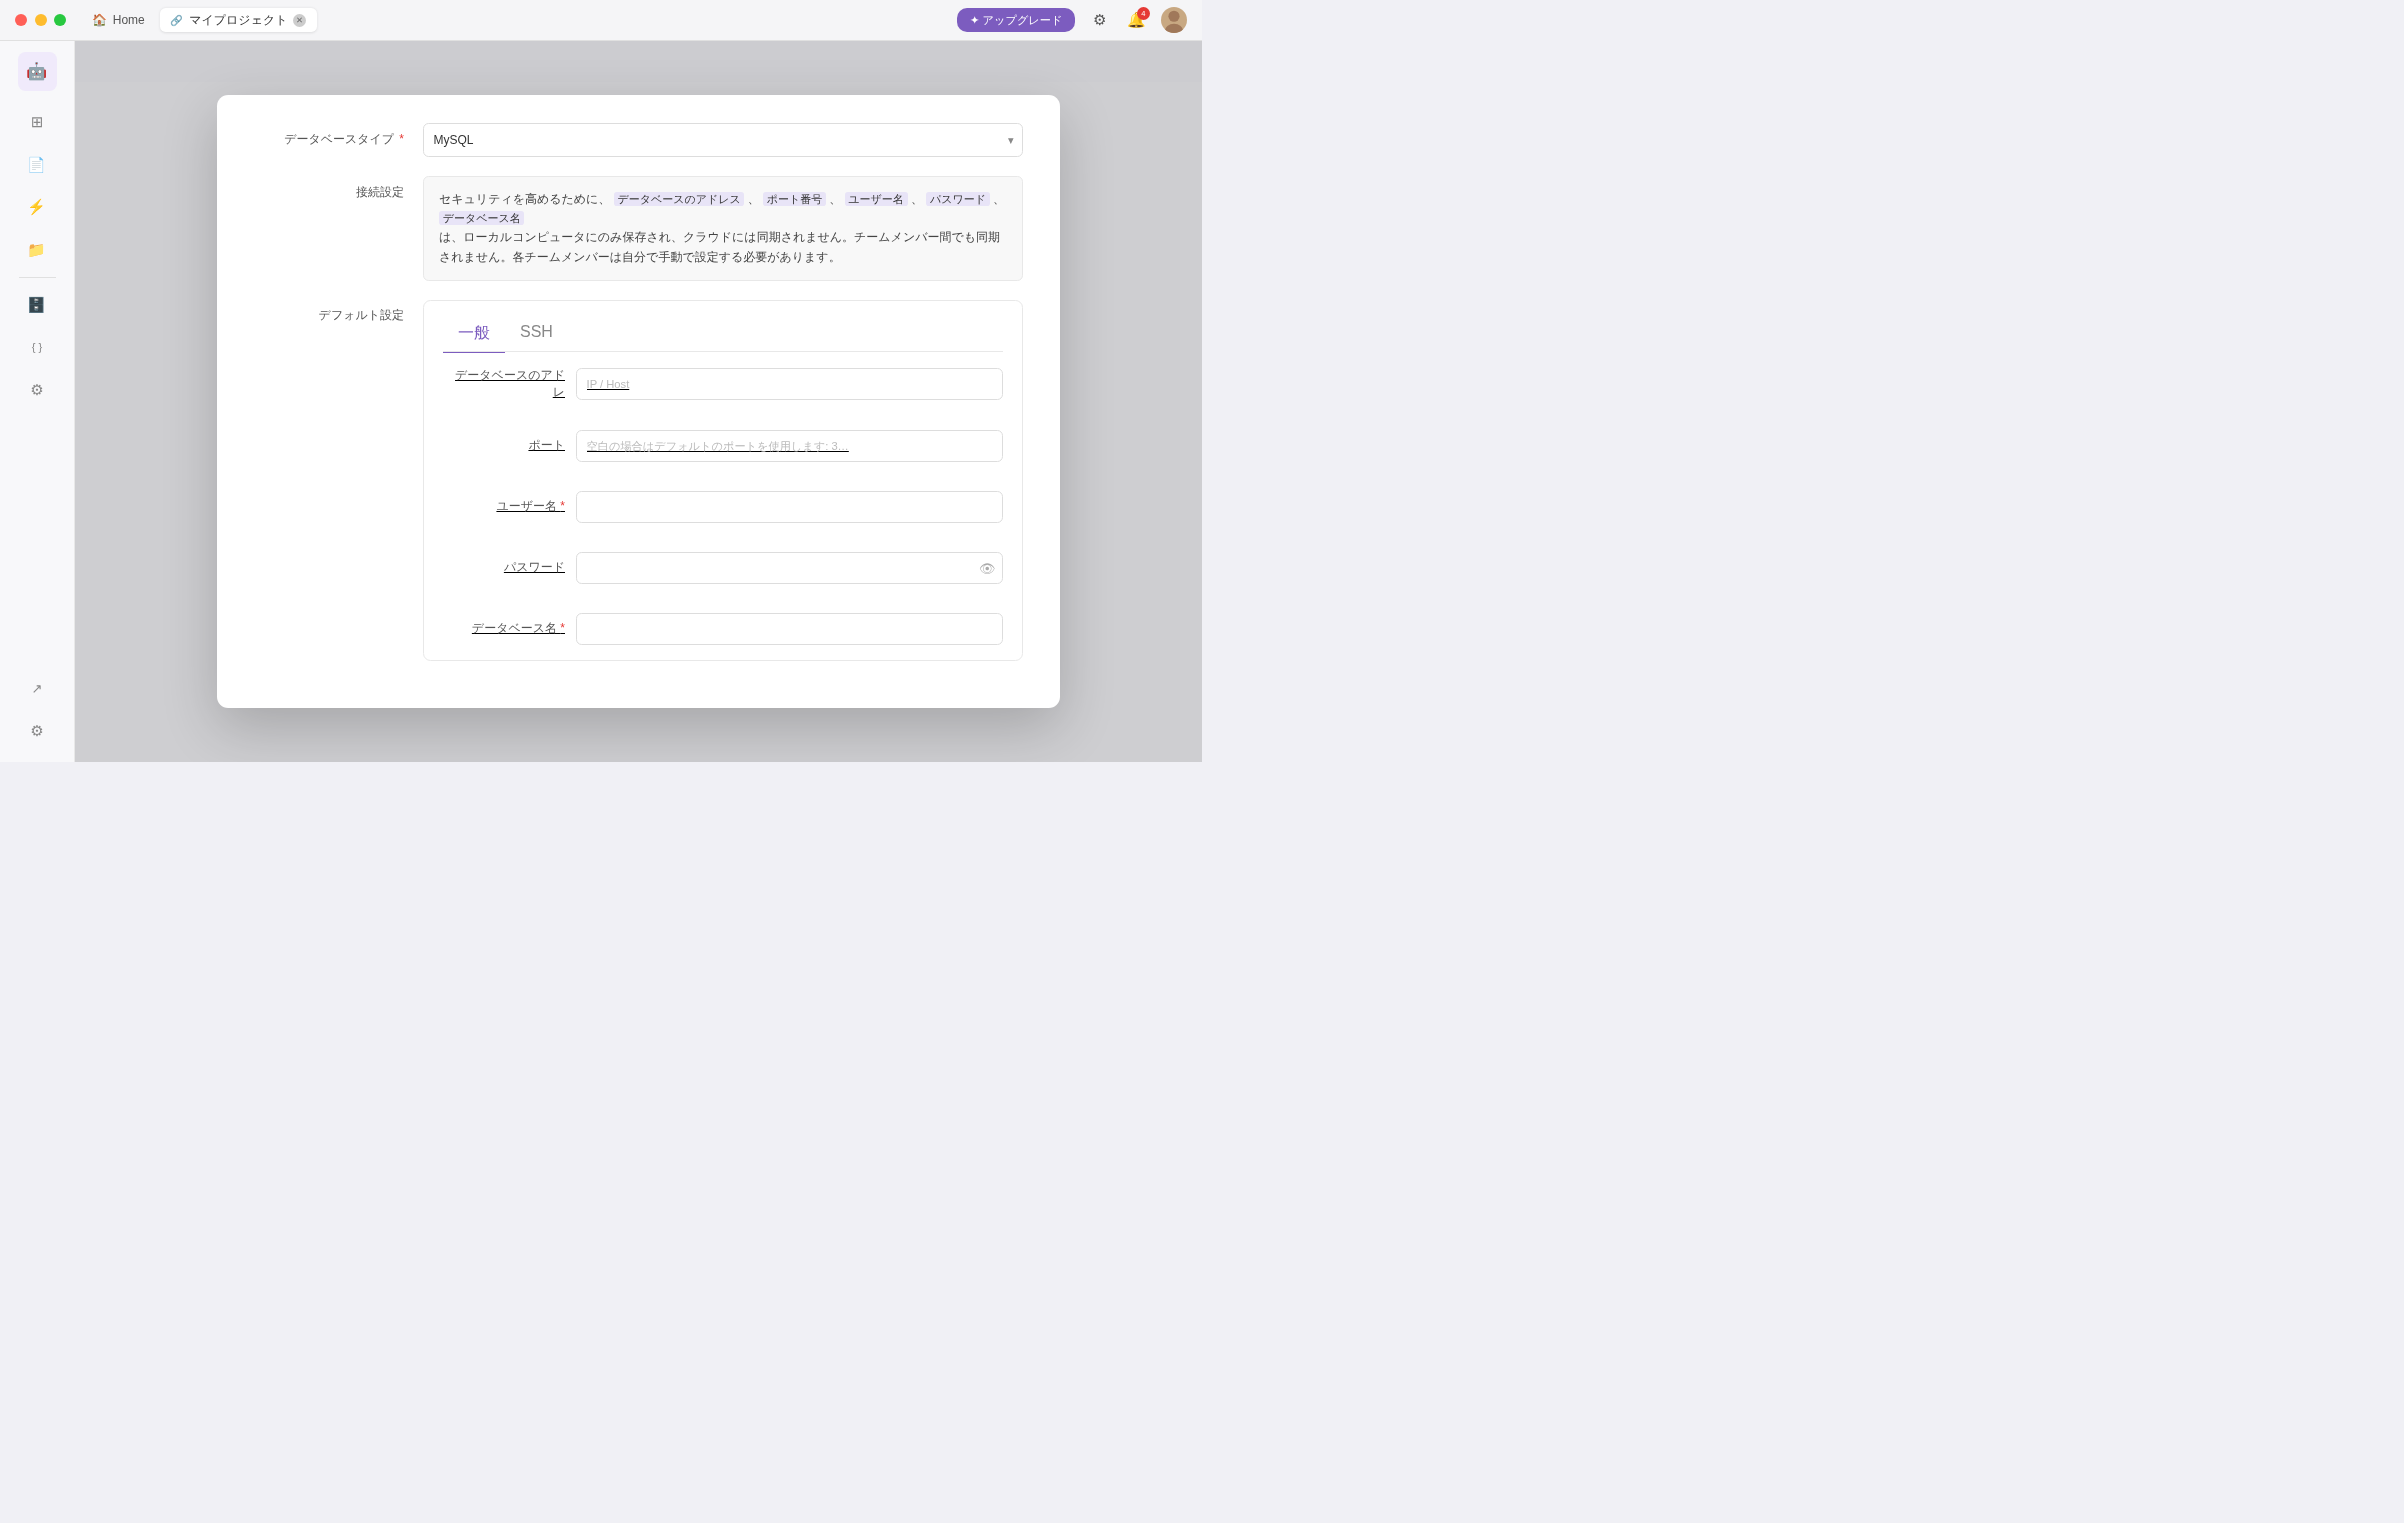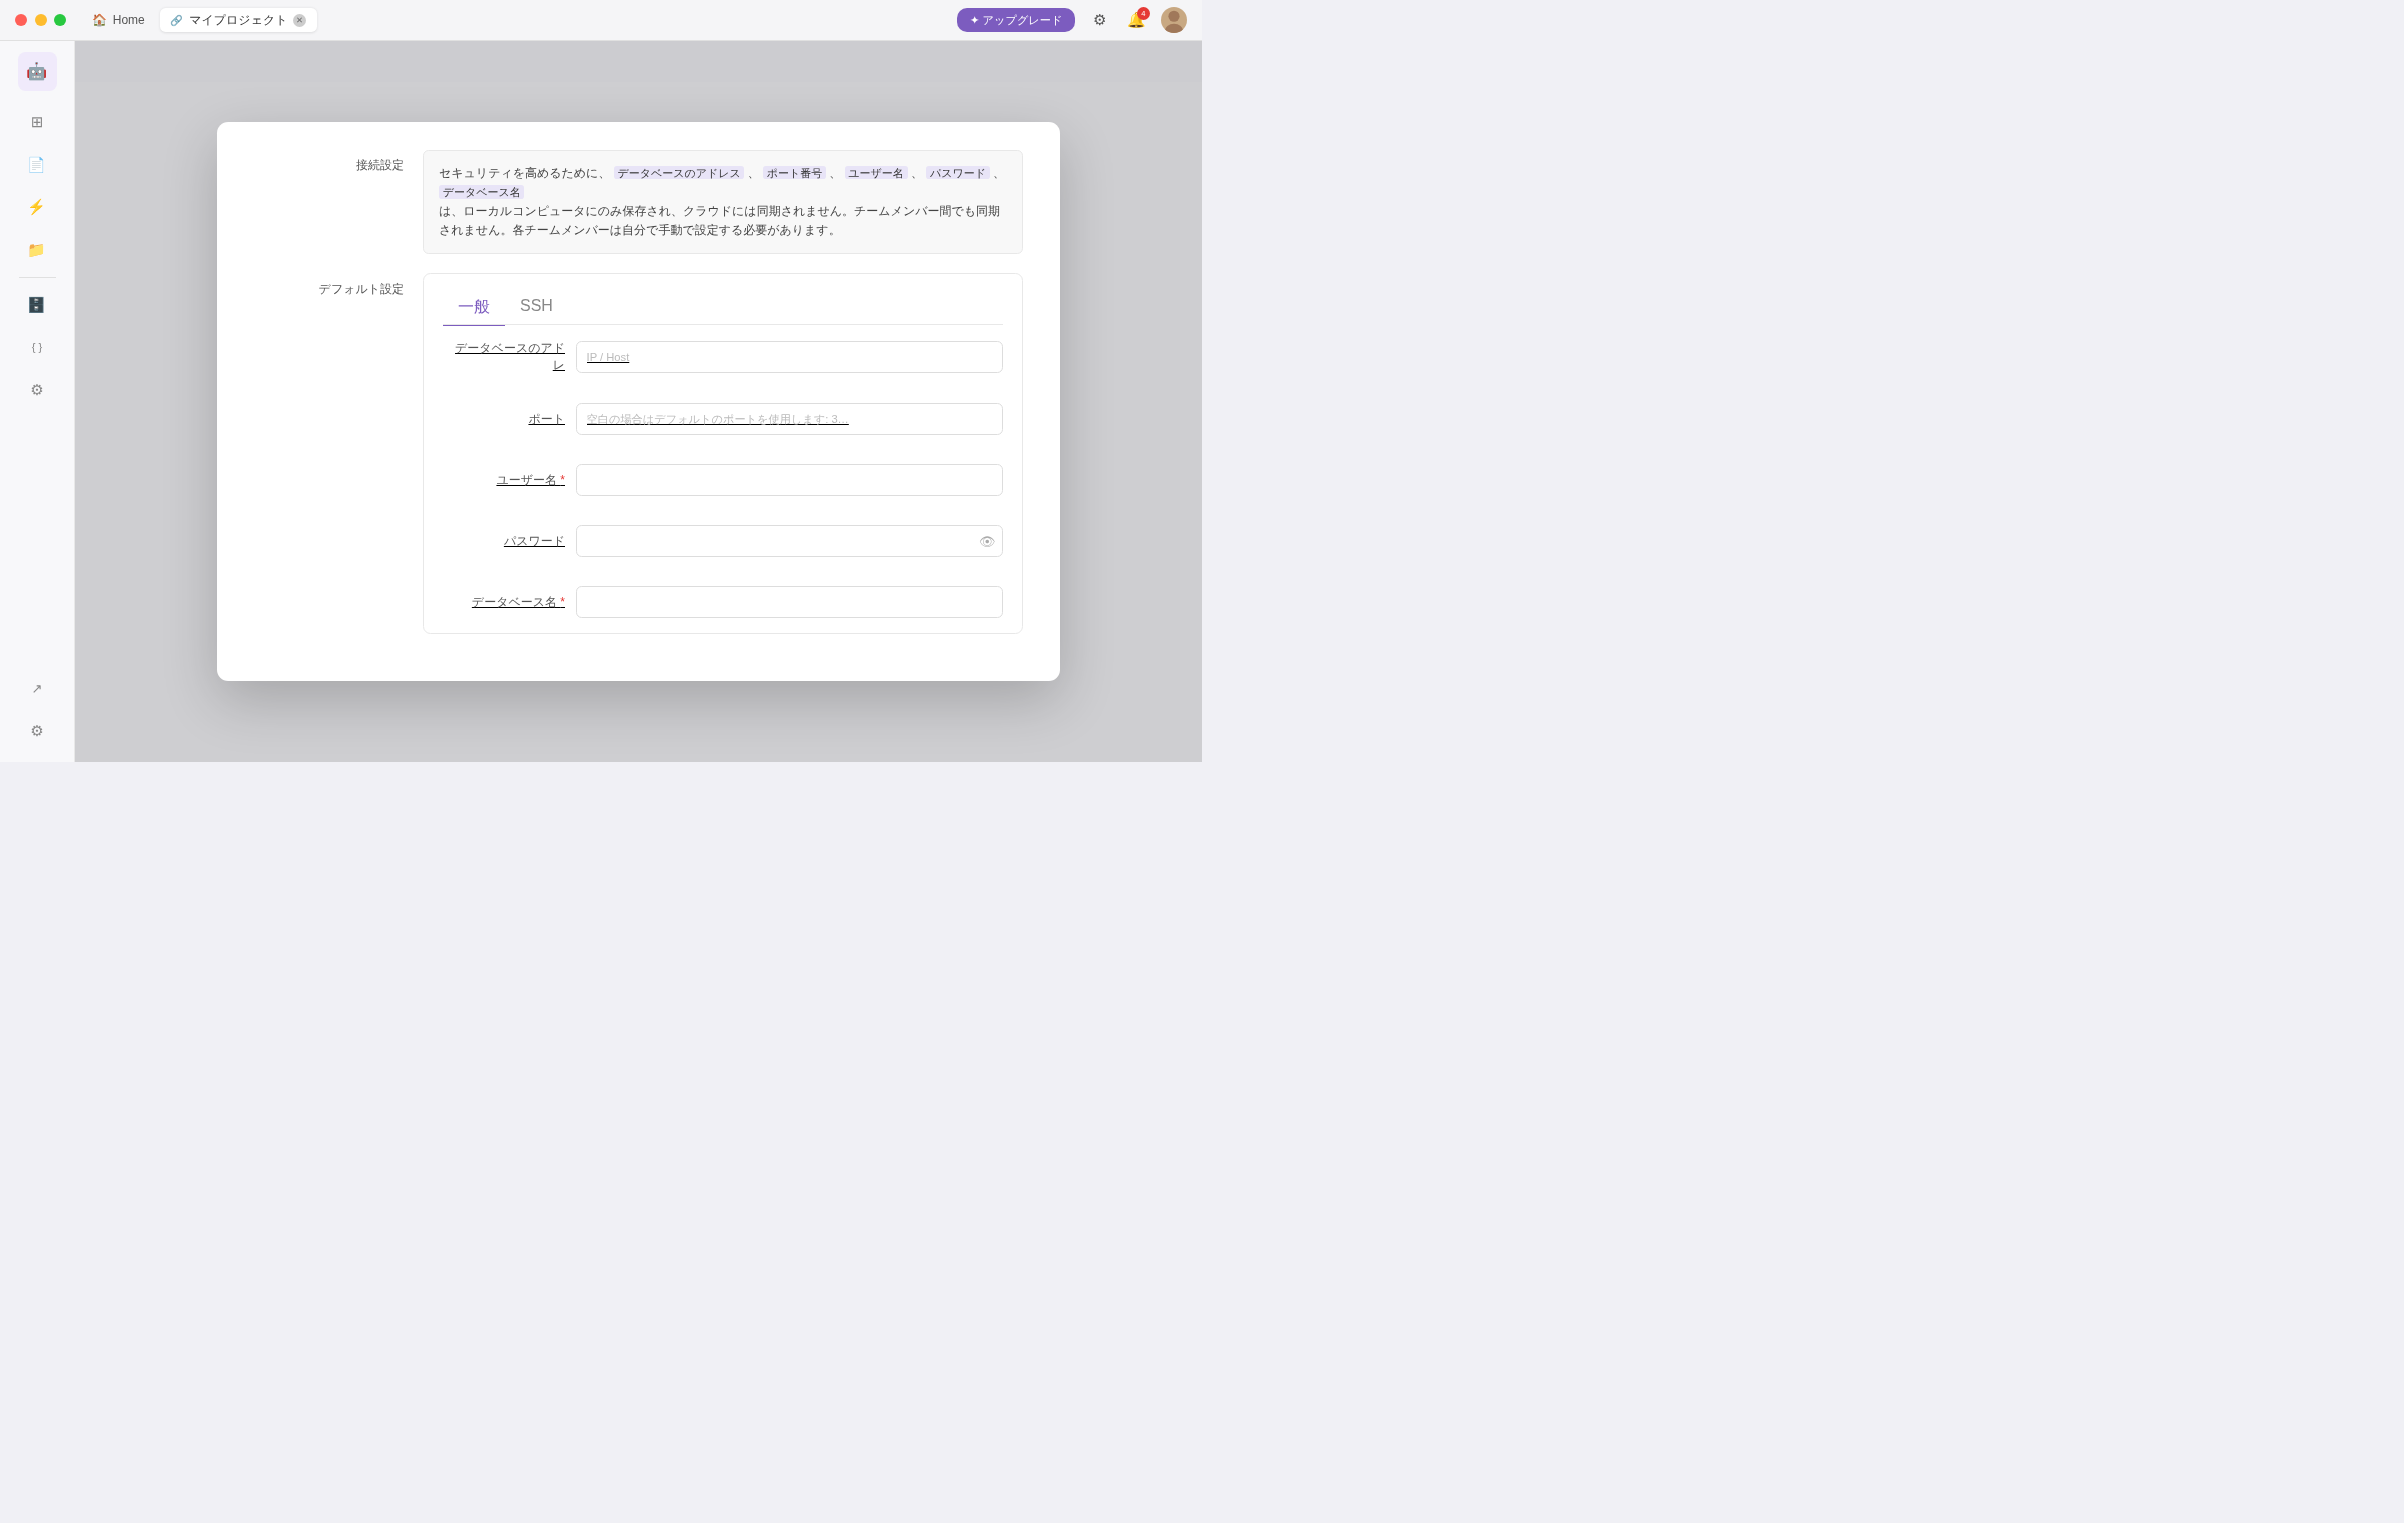--- a/index.html
+++ b/index.html
@@ -499,20 +499,38 @@
   </div>
 
   <div class="content">
 
     <div class="bg-panel"></div>
 
     <div class="modal-overlay">
       <div class="modal">
 
 
+        <div class="form-row">
+          <div class="form-label">
+            <span>データベースタイプ</span>
+            <span class="required"> *</span>
+          </div>
+          <div class="form-control">
+            <div class="select-wrapper">
+              <select class="select-field">
+                <option>MySQL</option>
+                <option>PostgreSQL</option>
+                <option>SQLite</option>
+                <option>MongoDB</option>
+                <option>Redis</option>
+              </select>
+              <span class="select-arrow">▾</span>
+            </div>
+          </div>
+        </div>
 
         <div class="form-row">
           <div class="form-label">接続設定</div>
           <div class="form-control">
             <div class="conn-info">
               <span>セキュリティを高めるために、</span>
               <span class="highlight">データベースのアドレス</span>
               、
               <span class="highlight">ポート番号</span>
               、

